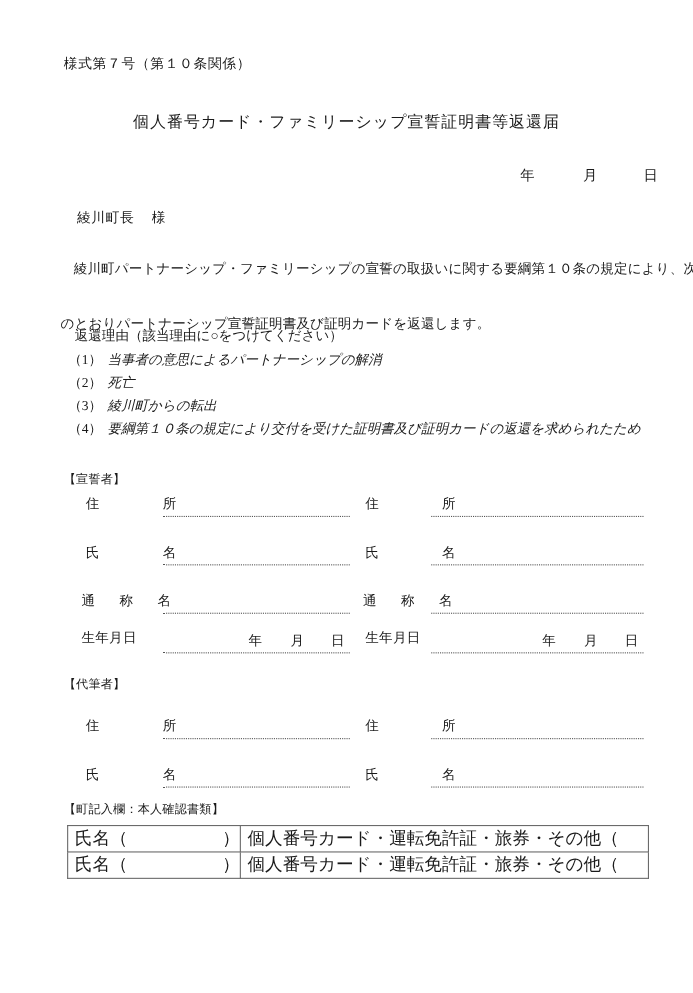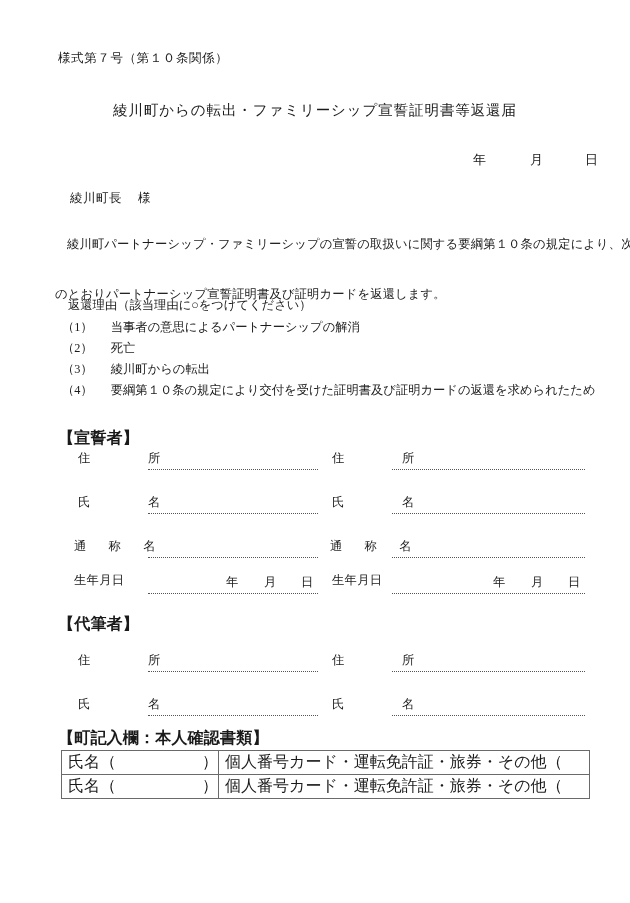--- a/index.html
+++ b/index.html
@@ -92,27 +92,27 @@
   }
   .reason-list {
     position: absolute;
     left: 62px;
     top: 317px;
     font-size: 12.3px;
     line-height: 21px;
   }
   .reason-list .item { white-space: nowrap; display: block; }
   .reason-list .num { display: inline-block; }
-  .reason-list .txt { margin-left: 18px; }
+  .reason-list .txt { margin-left: 5px; font-style: italic; }
 
   
   .sec-head {
     position: absolute;
-    font-size: 16px;
-    font-weight: bold;
+    font-size: 11px;
+    font-weight: normal;
     letter-spacing: 0.2px;
     white-space: nowrap;
   }
   #sec-sensha { left: 58px; top: 428px; }
   #sec-daihitsu { left: 58px; top: 614px; }
   #sec-town { left: 58px; top: 728px; }
 
   
   .frow {
     position: absolute;
@@ -168,21 +168,21 @@
   .paren-gap { display: inline-block; width: 86px; }
   .paren-gap-wide { display: inline-block; width: 270px; }
 </style>
 </head>
 <body>
 
 <div class="page">
 
   <div class="form-no">様式第７号（第１０条関係）</div>
 
-  <div class="doc-title">綾川町からの転出・ファミリーシップ宣誓証明書等返還届</div>
+  <div class="doc-title">個人番号カード・ファミリーシップ宣誓証明書等返還届</div>
 
   <div class="date-line">
     <span class="seg">年</span><span class="gap-a"></span><span class="seg">月</span><span class="gap-b"></span><span class="seg">日</span>
   </div>
 
   <div class="addressee">
     <span>綾川町長</span><span class="sama">様</span>
   </div>
 
   <div class="body-para">

